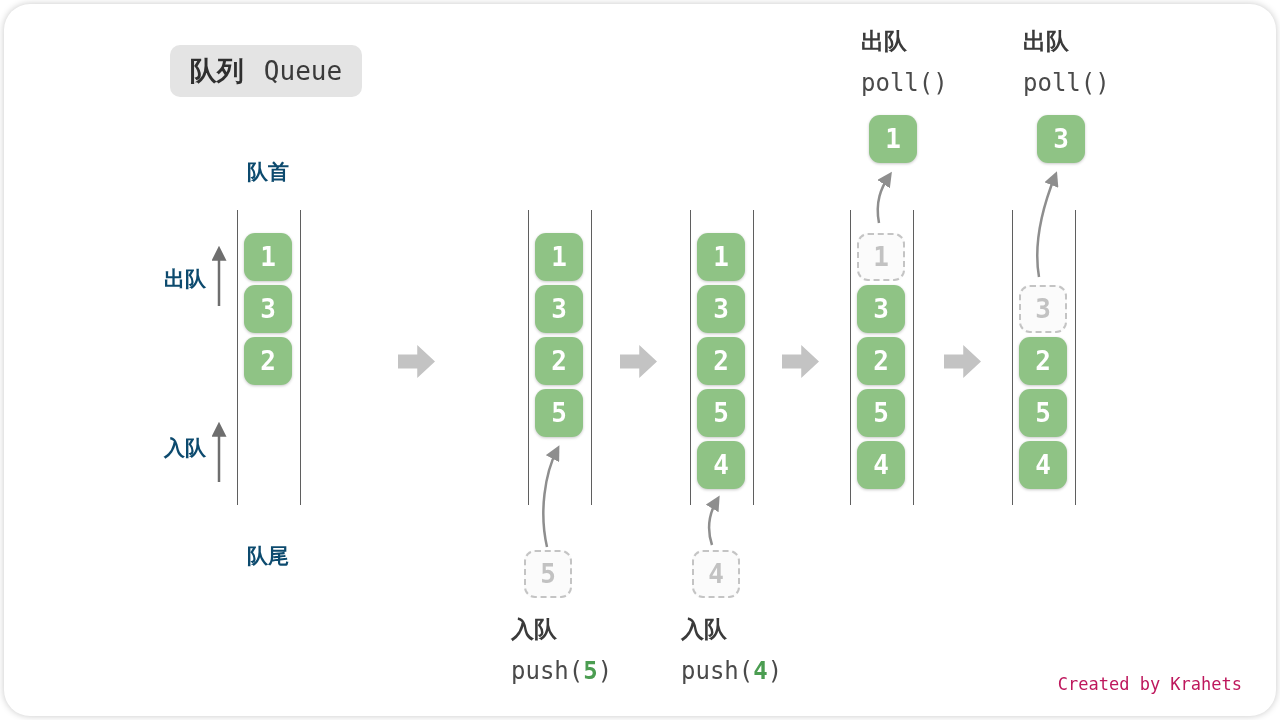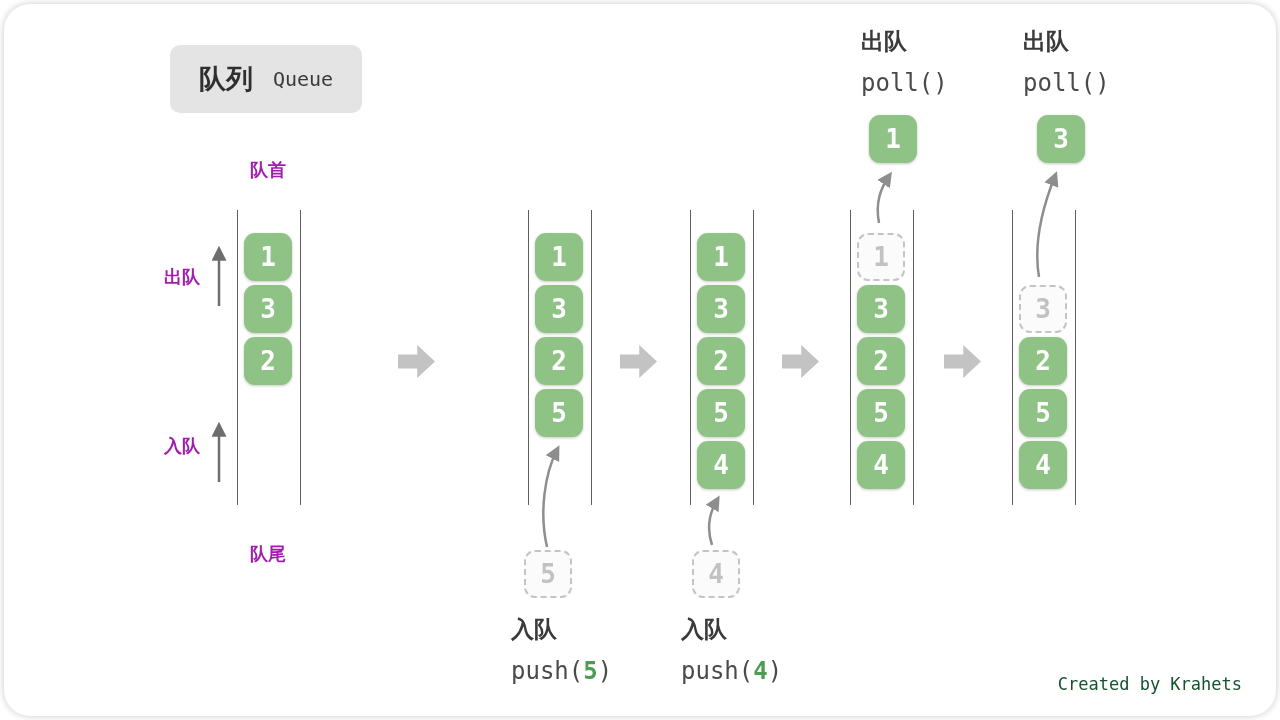--- a/index.html
+++ b/index.html
@@ -7,26 +7,26 @@
     position:relative; width:1280px; height:720px; overflow:hidden;
     background:#ffffff; font-family:"Liberation Sans", sans-serif;
   }
   .card {
     position:absolute; left:4px; top:4px; right:4px; bottom:4px;
     background:#ffffff; border-radius:26px;
     box-shadow:0 0 7px rgba(0,0,0,0.22);
   }
   
   .badge {
-    position:absolute; left:170px; top:45px; width:192px; height:68px;
+    position:absolute; left:170px; top:45px; width:192px; height:52px;
     background:#E4E4E4; border-radius:10px;
     display:flex; align-items:center; justify-content:center; gap:20px;
   }
   .badge .zh { font-size:27px; font-weight:700; color:#2F2F2F; }
-  .badge .en { font-family:"DejaVu Sans Mono", monospace; font-size:20px; color:#3A3A3A; }
+  .badge .en { font-family:"DejaVu Sans Mono", monospace; font-size:26px; color:#3A3A3A; }
 
   
   .queue {
     position:absolute; top:210px; width:62px; height:295px;
     border-left:1.5px solid #5f5f5f; border-right:1.5px solid #5f5f5f;
   }
   .slot {
     position:absolute; left:6px; width:48px; height:48px; border-radius:11px;
     display:flex; align-items:center; justify-content:center;
     font-family:"DejaVu Sans Mono", monospace; font-size:26px; font-weight:700;
@@ -37,41 +37,41 @@
   .floatbox {
     position:absolute; width:48px; height:48px; border-radius:11px;
     display:flex; align-items:center; justify-content:center;
     font-family:"DejaVu Sans Mono", monospace; font-size:26px; font-weight:700;
     box-sizing:border-box;
   }
   .floatbox.green { background:#8FC385; color:#ffffff; box-shadow:0 1px 3px rgba(0,0,0,0.22); }
   .floatbox.ghost { border:2px dashed #C4C4C4; background:#FBFBFB; color:#C2C2C2; }
 
   
-  .zh-bold { position:absolute; font-size:18px; font-weight:700; color:#a21caf; }
+  .zh-bold { position:absolute; font-size:21px; font-weight:700; color:#0c4a6e; }
   .q-label { width:62px; text-align:center; }
   .caption { position:absolute; }
   .caption .zh { font-size:23px; font-weight:600; color:#3A3A3A; line-height:1; }
   .caption .code {
     margin-top:18px; font-family:"DejaVu Sans Mono", monospace;
     font-size:24px; color:#4A4A4A; line-height:1;
   }
   .caption .code .arg { color:#4B9D51; font-weight:700; }
 
   
   .big-arrow {
     position:absolute; top:345px; width:37px; height:33px; background:#C3C3C3;
     clip-path:polygon(0 29%, 52% 29%, 52% 0, 100% 50%, 52% 100%, 52% 71%, 0 71%);
   }
 
   .arrow-overlay { position:absolute; left:0; top:0; pointer-events:none; }
 
   .watermark {
     position:absolute; right:38px; top:674px;
-    font-family:"DejaVu Sans Mono", monospace; font-size:17px; color:#14532d;
+    font-family:"DejaVu Sans Mono", monospace; font-size:17px; color:#be185d;
   }
 </style>
 </head>
 <body>
 
 <div class="canvas">
   <div class="card"></div>
 
   <div class="badge">
     <span class="zh">队列</span>

